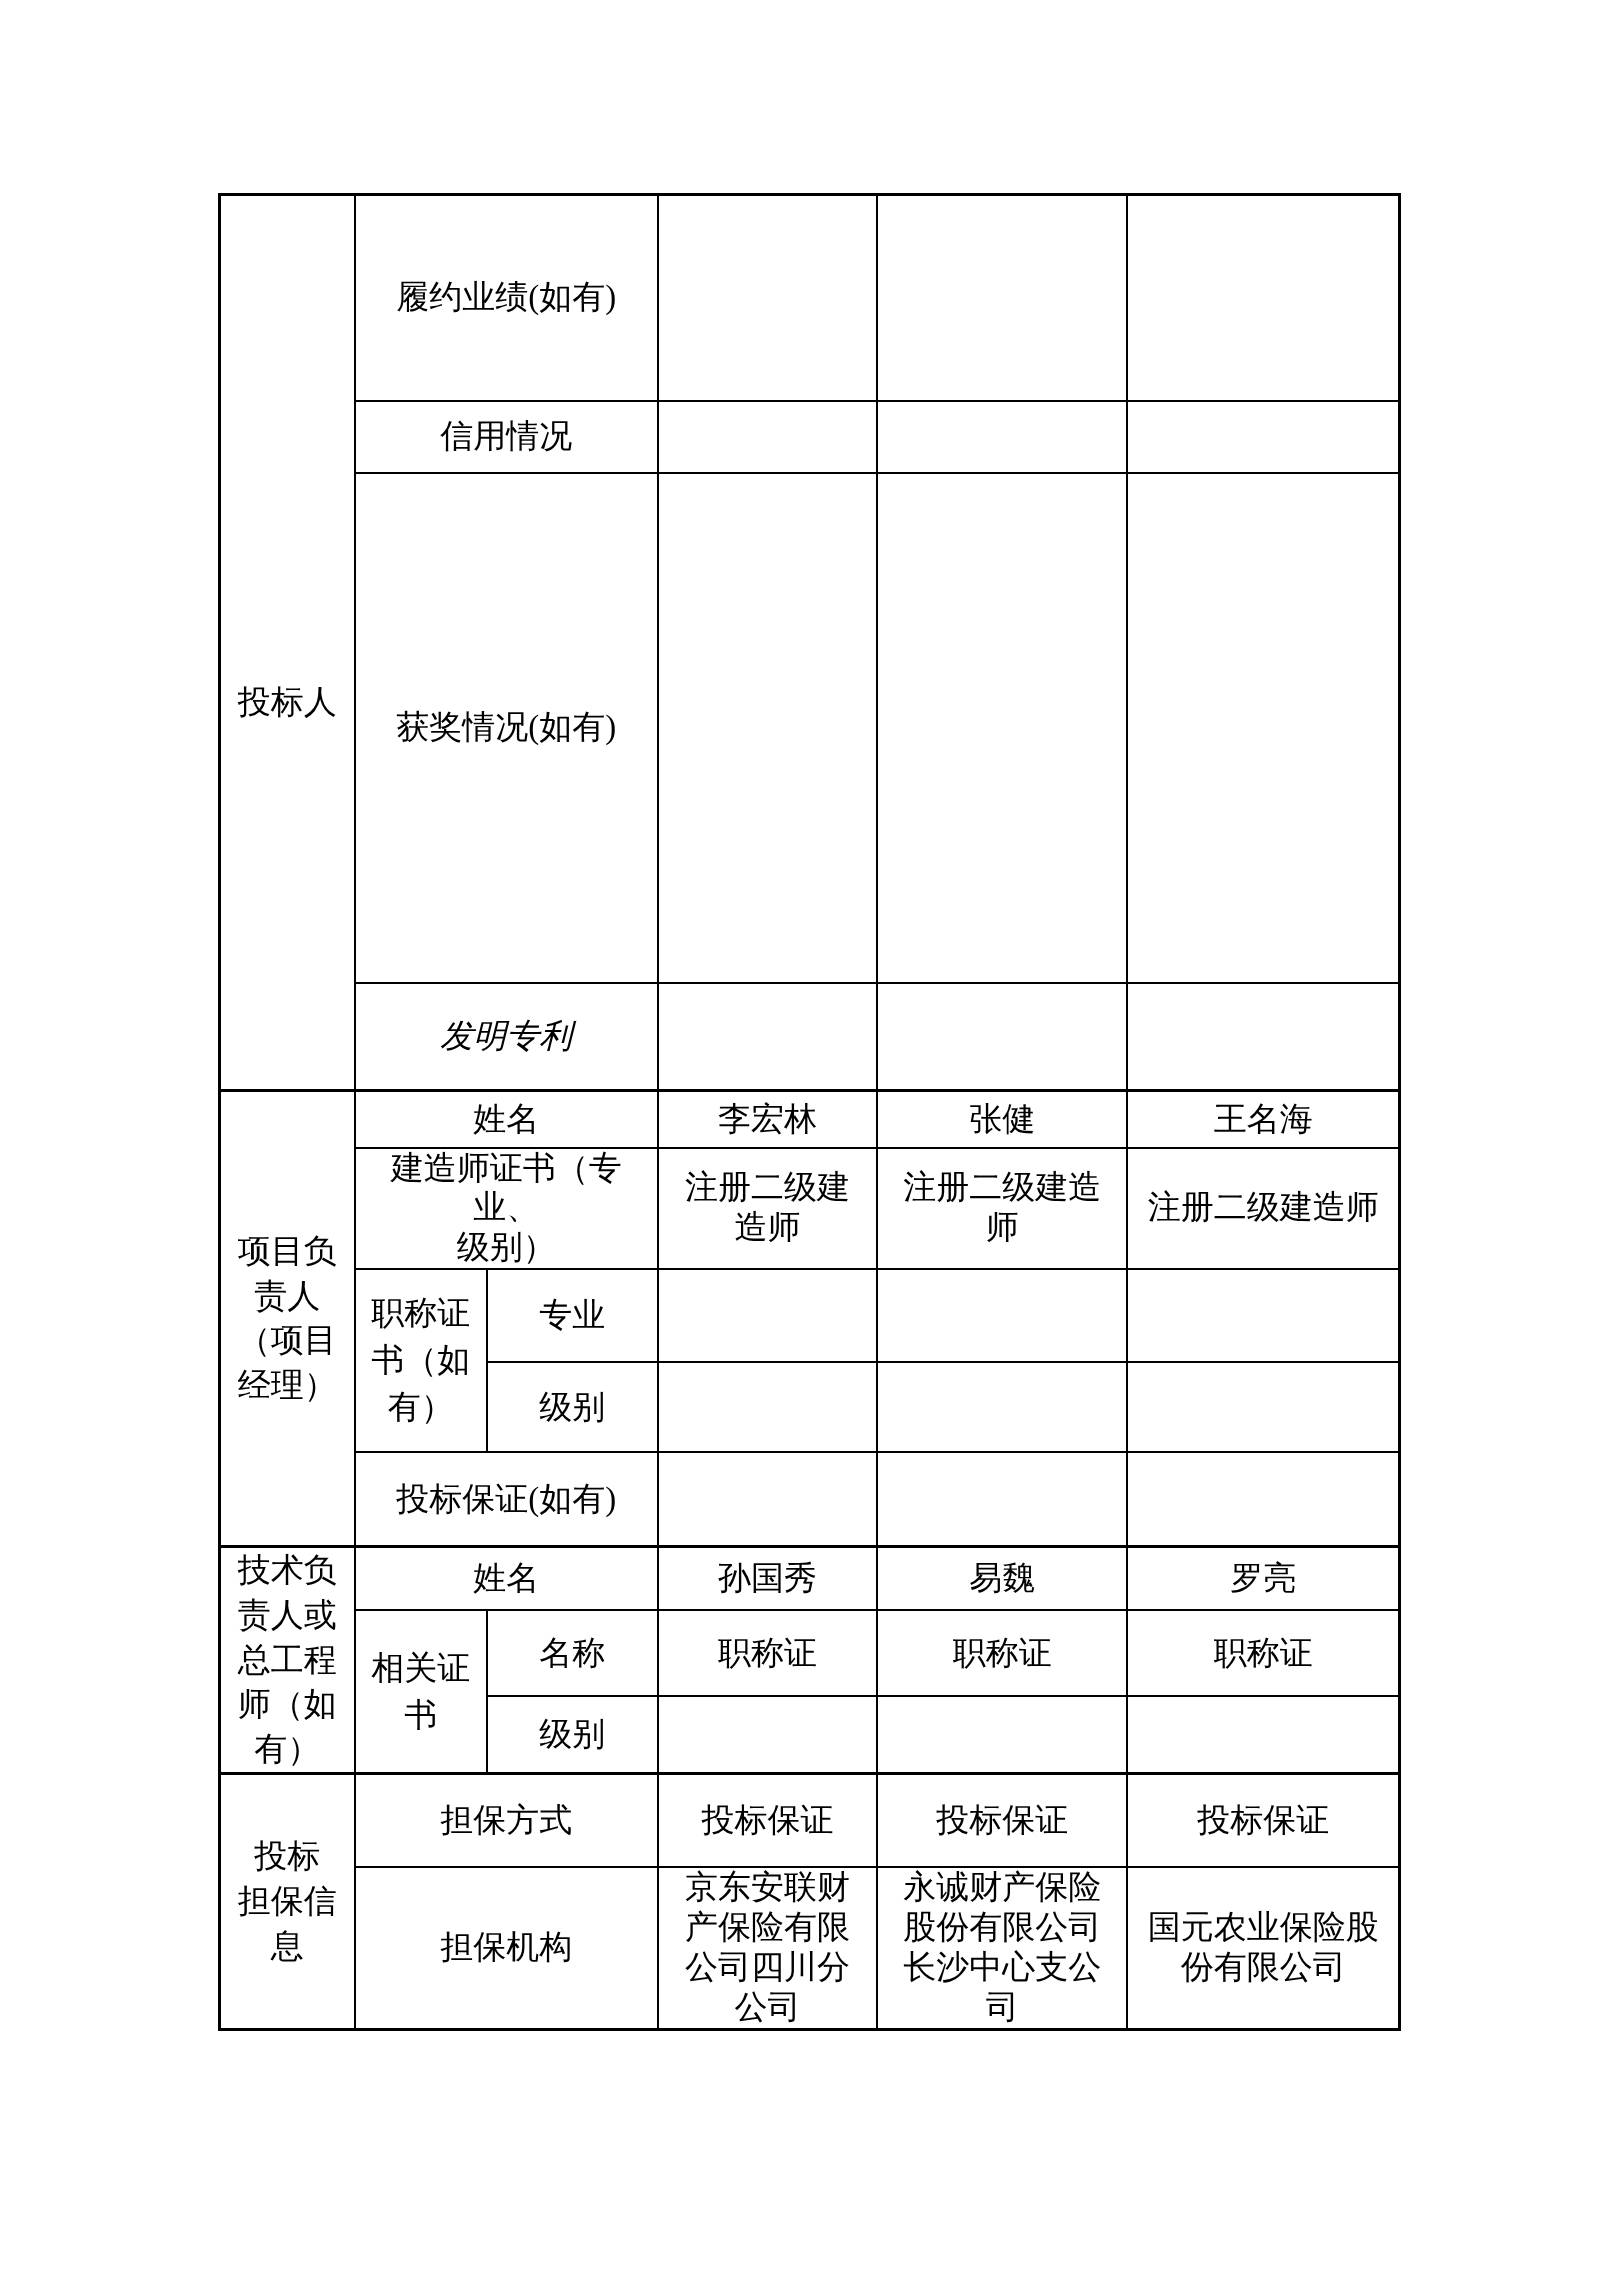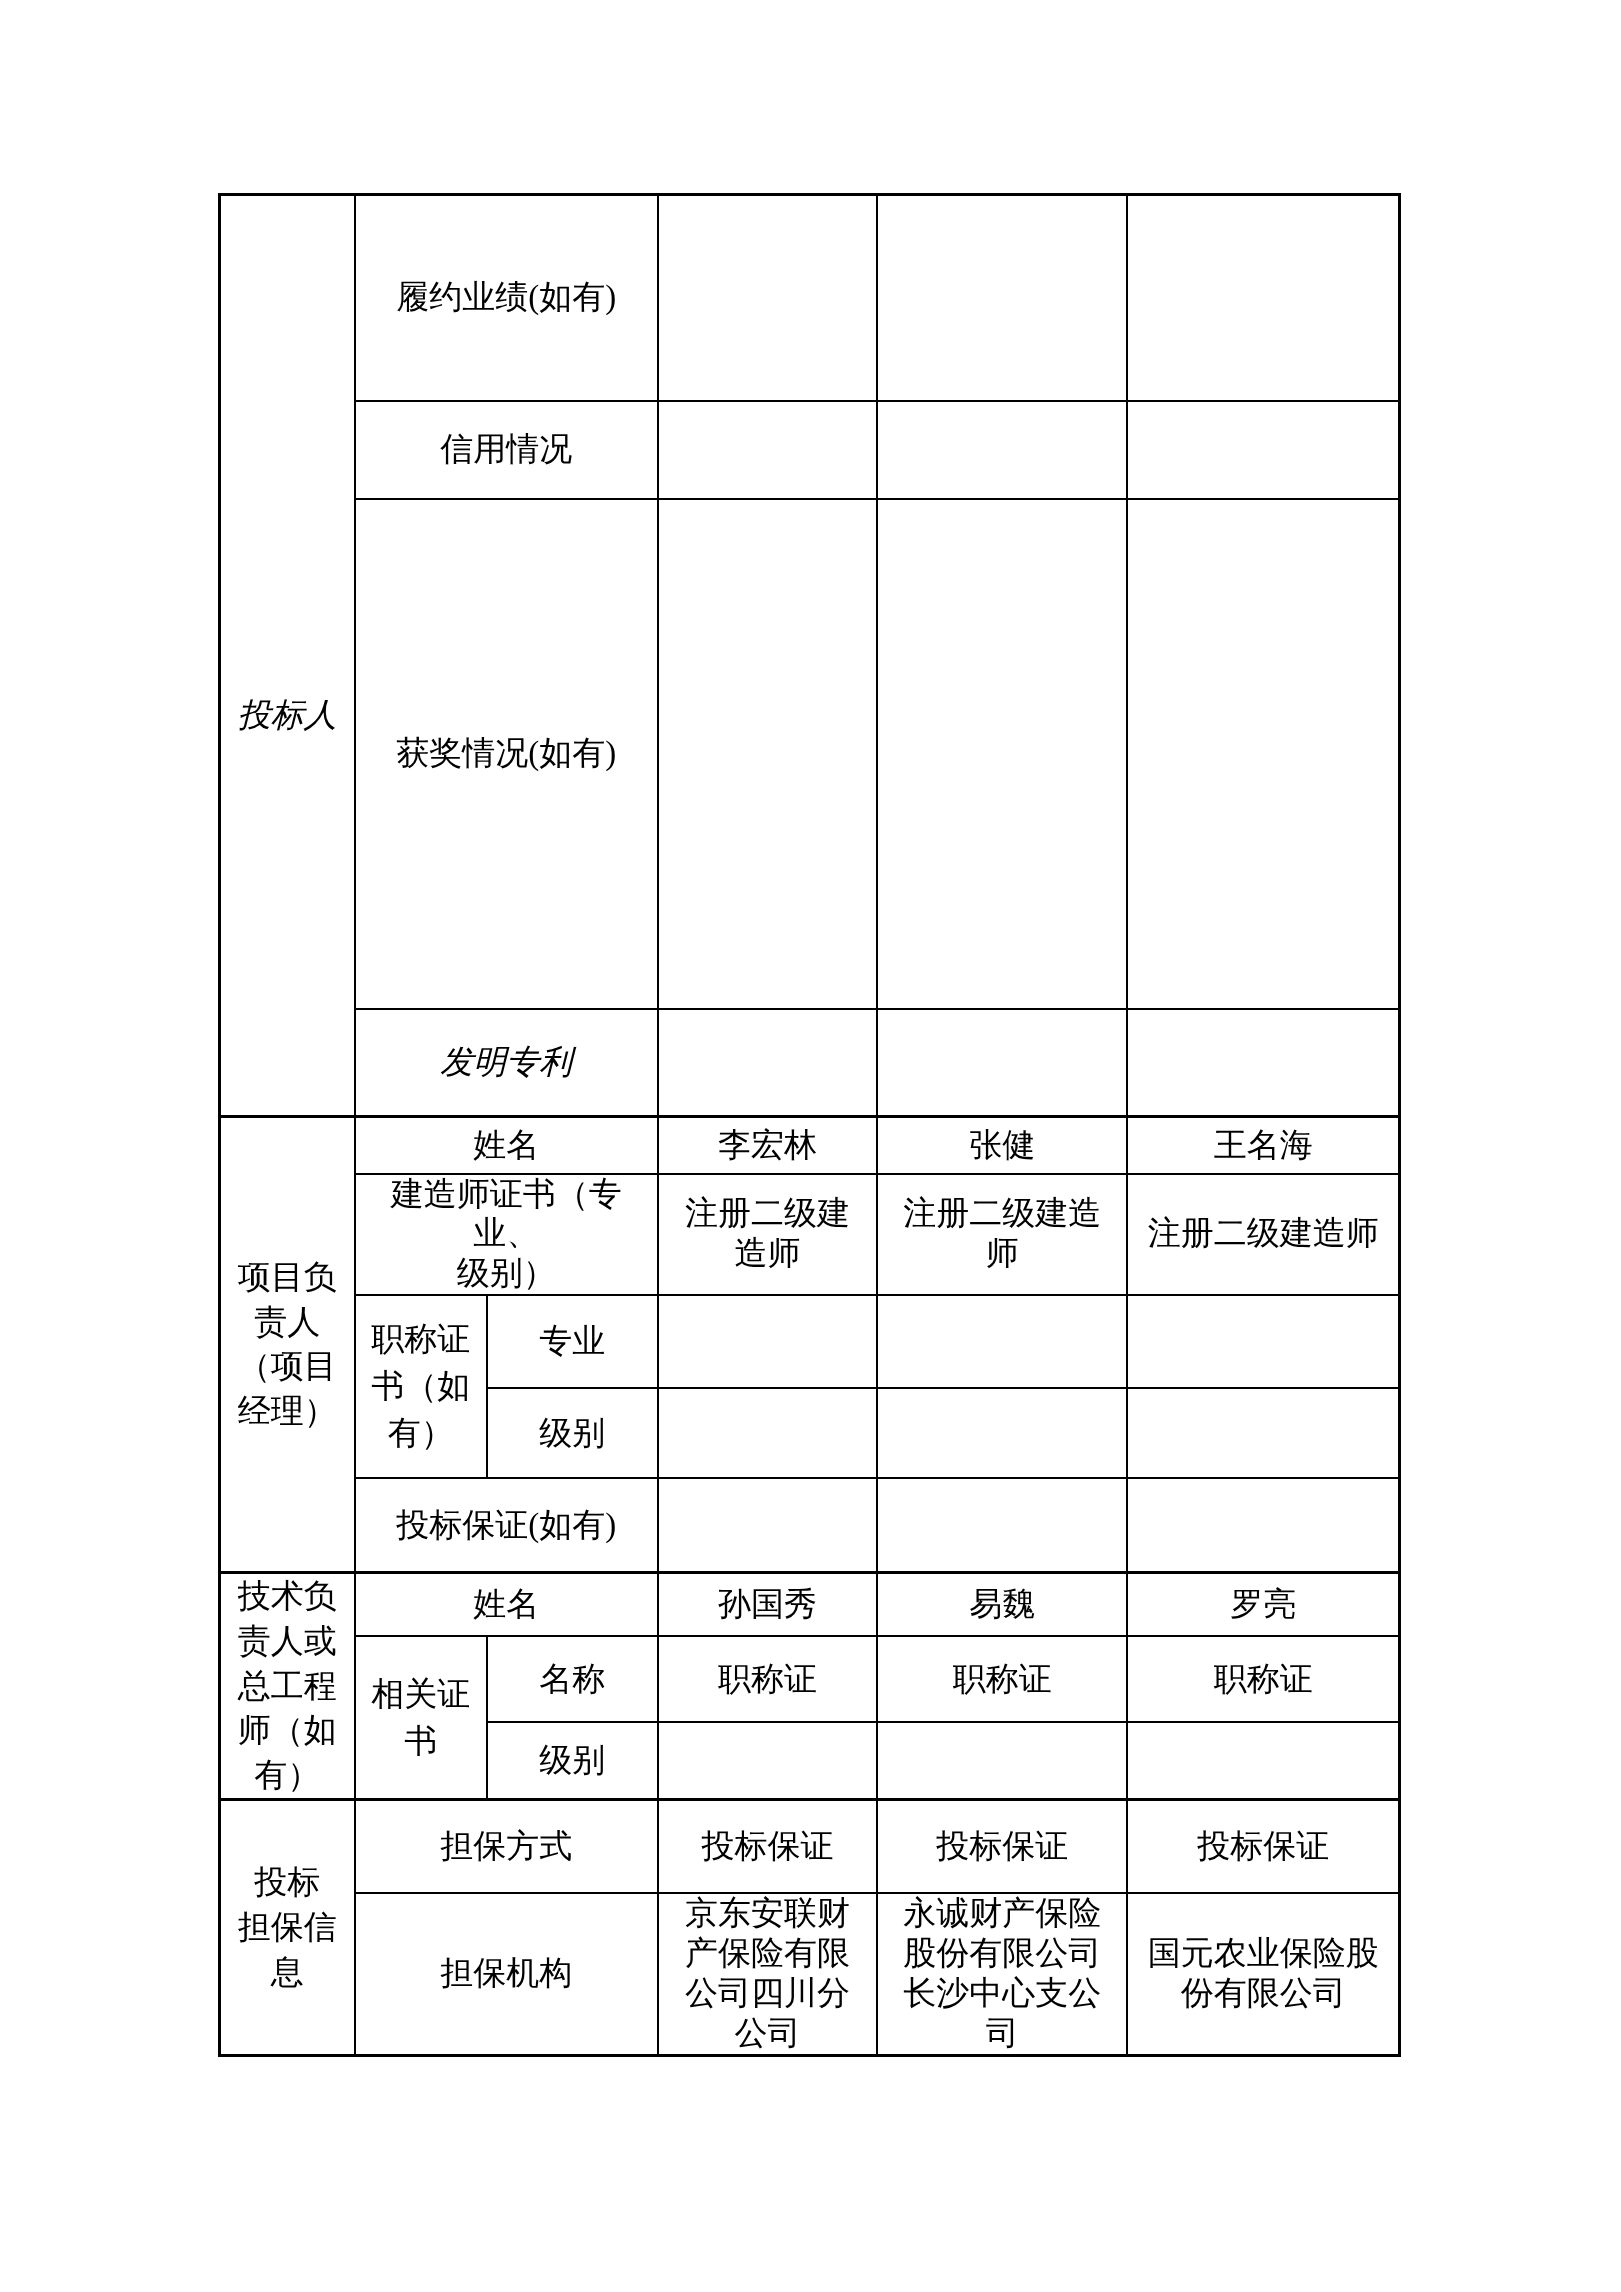--- a/index.html
+++ b/index.html
@@ -34,25 +34,24 @@
     padding: 0 5.9px;
     overflow: hidden;
     word-break: break-all;
   }
   tr.section-start td { border-top-width: 3.9px; }
   td.lh-tight { line-height: 1.21; }
   td.group { line-height: 1.36; }
   td.bidder-group {
     vertical-align: middle;
     padding-top: 120px;
-    font-style: italic;
   }
   
   tr.r1  { height: 206px; }
-  tr.r2  { height: 98px; }
+  tr.r2  { height: 72px; }
   tr.r3  { height: 510px; margin-top: 8px; }
   tr.r4  { height: 108px; font-style: italic; }
   tr.r5  { height: 57px;  }
   tr.r6  { height: 81px;  }
   tr.r7  { height: 93px;  }
   tr.r8  { height: 90px;  }
   tr.r9  { height: 94px;  }
   tr.r10 { height: 64px;  }
   tr.r11 { height: 56px;  }
   tr.r12 { height: 78px;  }

